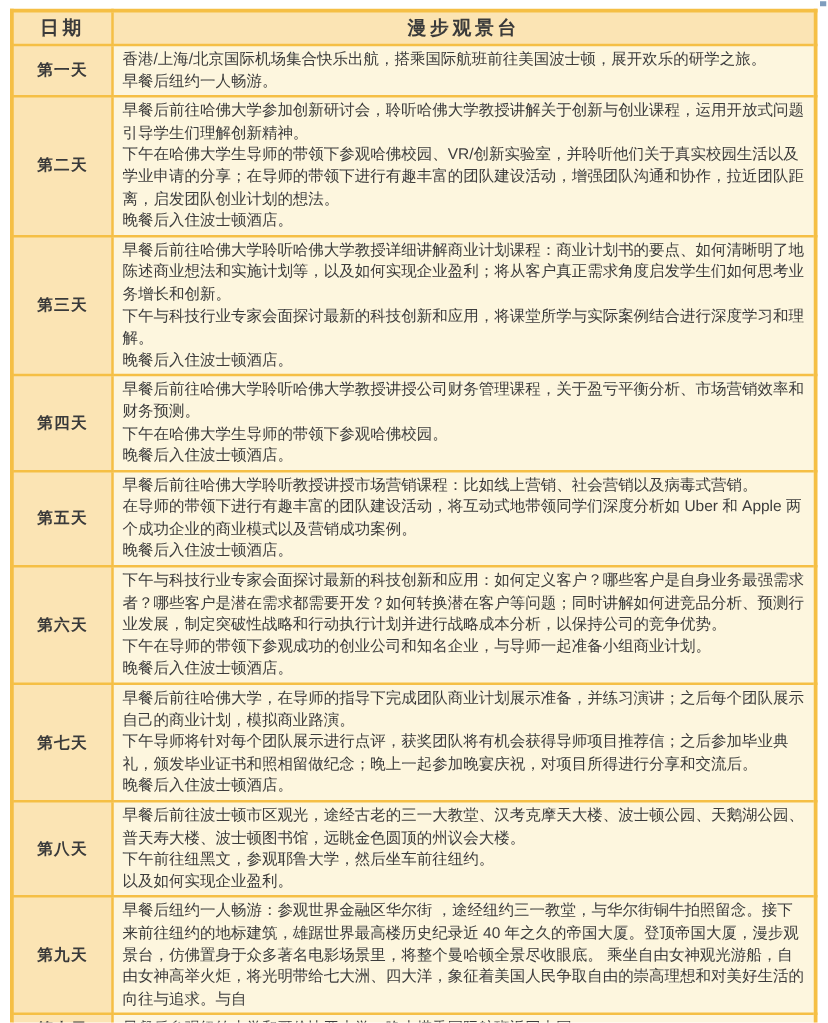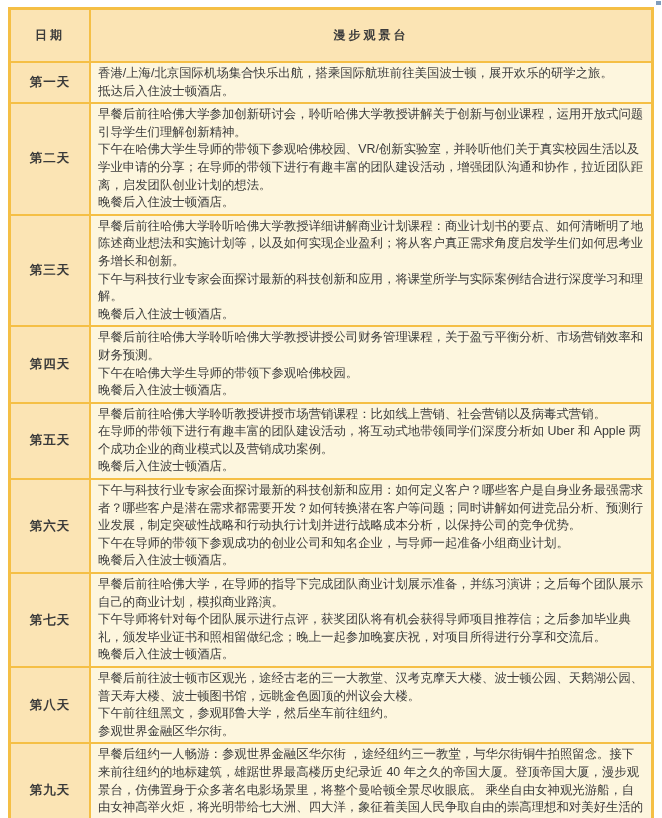--- a/index.html
+++ b/index.html
@@ -26,23 +26,23 @@
     table-layout: fixed;
     border: 3px solid #f5bf45;
   }
   table.itinerary th,
   table.itinerary td {
     border: 2px solid #f5bf45;
   }
   th.h-date, th.h-schedule {
     background: #fbe4b4;
     color: #3a3a3a;
-    font-size: 12px;
+    font-size: 15px;
     font-weight: bold;
-    padding: 17px 2px;
+    padding: 3px 2px;
     letter-spacing: 3px;
     text-align: center;
   }
   th.h-date { width: 74px; }
   td.day-cell {
     background: #fbe4b4;
     color: #3a3a3a;
     font-size: 12.5px;
     font-weight: bold;
     text-align: center;
@@ -82,21 +82,21 @@
       <tr>
         <th class="h-date">日期</th>
         <th class="h-schedule">漫步观景台</th>
       </tr>
     </thead>
     <tbody id="rows">
         <tr>
           <td class="day-cell">第一天</td>
           <td class="schedule-cell">
             <div>香港/上海/北京国际机场集合快乐出航，搭乘国际航班前往美国波士顿，展开欢乐的研学之旅。</div>
-            <div>抵达后入住波士顿酒店。</div>
+            <div>早餐后纽约一人畅游。</div>
           </td>
         </tr>
         <tr>
           <td class="day-cell">第二天</td>
           <td class="schedule-cell">
             <div>早餐后前往哈佛大学参加创新研讨会，聆听哈佛大学教授讲解关于创新与创业课程，运用开放式问题引导学生们理解创新精神。</div>
             <div>下午在哈佛大学生导师的带领下参观哈佛校园、VR/创新实验室，并聆听他们关于真实校园生活以及学业申请的分享；在导师的带领下进行有趣丰富的团队建设活动，增强团队沟通和协作，拉近团队距离，启发团队创业计划的想法。</div>
             <div>晚餐后入住波士顿酒店。</div>
           </td>
         </tr>
@@ -138,21 +138,21 @@
             <div>早餐后前往哈佛大学，在导师的指导下完成团队商业计划展示准备，并练习演讲；之后每个团队展示自己的商业计划，模拟商业路演。</div>
             <div>下午导师将针对每个团队展示进行点评，获奖团队将有机会获得导师项目推荐信；之后参加毕业典礼，颁发毕业证书和照相留做纪念；晚上一起参加晚宴庆祝，对项目所得进行分享和交流后。</div>
             <div>晚餐后入住波士顿酒店。</div>
           </td>
         </tr>
         <tr>
           <td class="day-cell">第八天</td>
           <td class="schedule-cell">
             <div>早餐后前往波士顿市区观光，途经古老的三一大教堂、汉考克摩天大楼、波士顿公园、天鹅湖公园、普天寿大楼、波士顿图书馆，远眺金色圆顶的州议会大楼。</div>
             <div>下午前往纽黑文，参观耶鲁大学，然后坐车前往纽约。</div>
-            <div>参观世界金融区华尔街。</div>
+            <div>以及如何实现企业盈利。</div>
           </td>
         </tr>
         <tr>
           <td class="day-cell">第九天</td>
           <td class="schedule-cell">
             <div>早餐后纽约一人畅游：参观世界金融区华尔街 ，途经纽约三一教堂，与华尔街铜牛拍照留念。接下来前往纽约的地标建筑，雄踞世界最高楼历史纪录近 40 年之久的帝国大厦。登顶帝国大厦，漫步观景台，仿佛置身于众多著名电影场景里，将整个曼哈顿全景尽收眼底。 乘坐自由女神观光游船，自由女神高举火炬，将光明带给七大洲、四大洋，象征着美国人民争取自由的崇高理想和对美好生活的向往与追求。与自</div>
           </td>
         </tr>
         <tr>
           <td class="day-cell">第十天</td>

